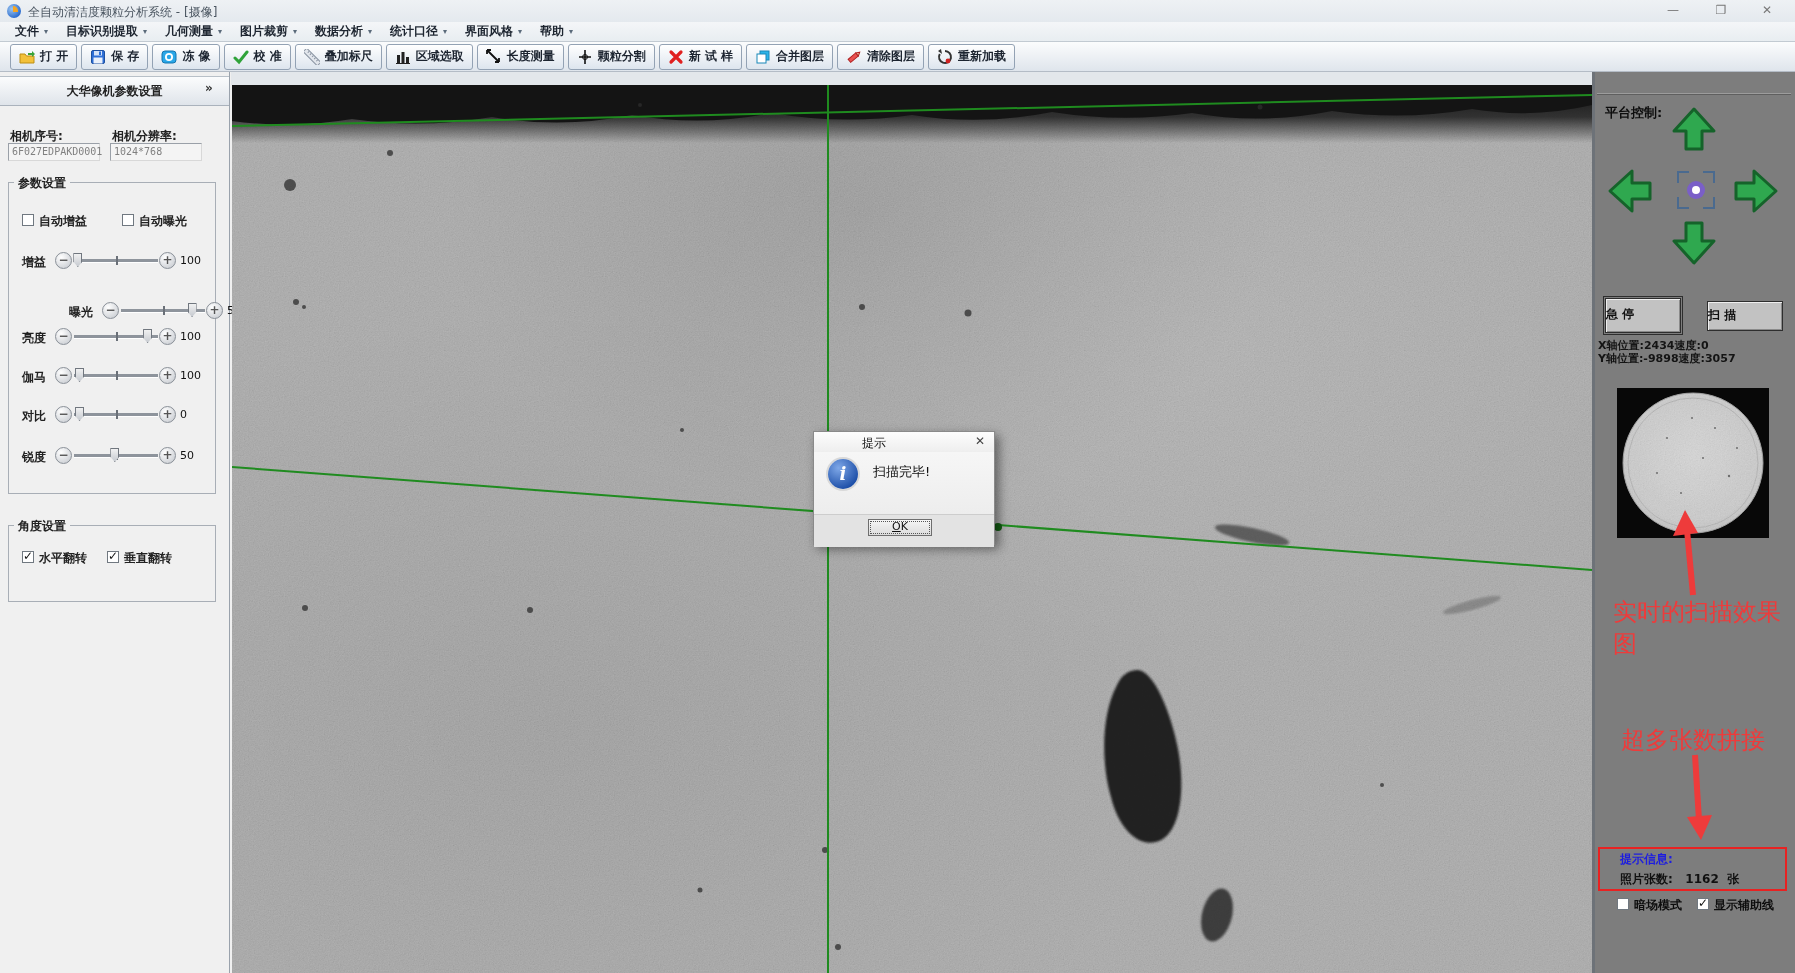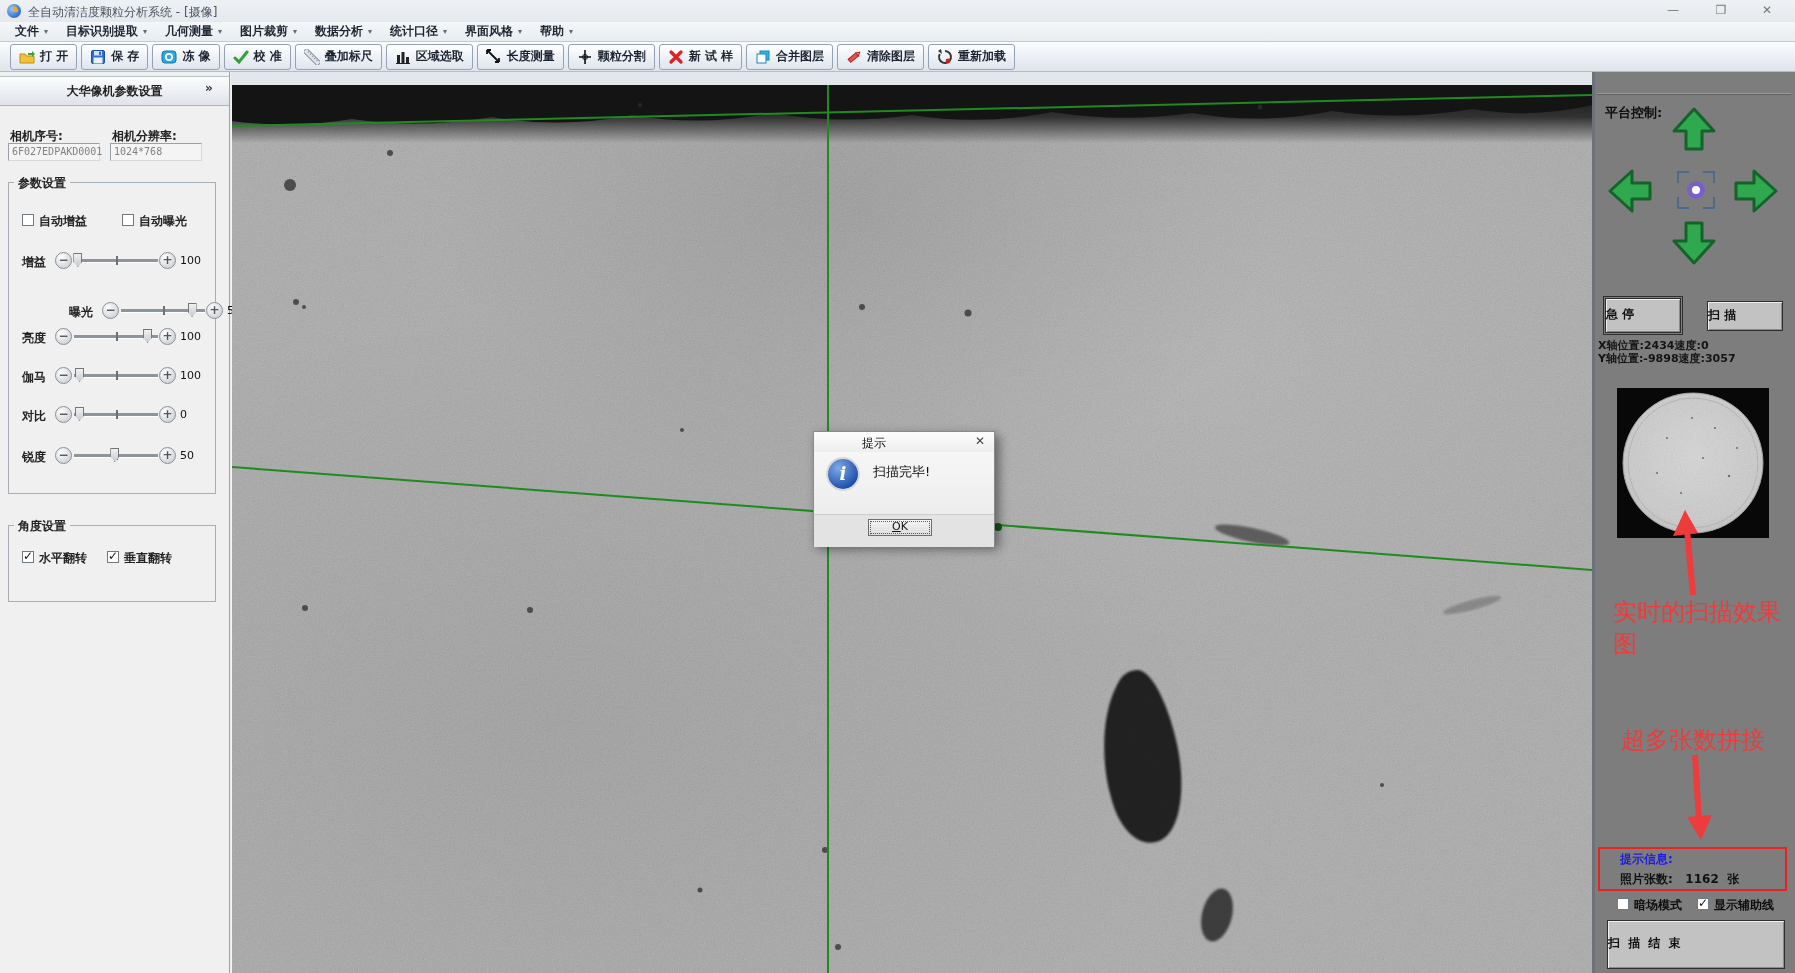--- a/index.html
+++ b/index.html
@@ -448,21 +448,20 @@
       </div>
     </div>
 
     <div id="rp-cb-row">
       <div class="checkbox" style="left:22px;top:0;"></div>
       <div class="cb-label" style="left:39px;top:-1px;color:#0d0d0d;">暗场模式</div>
       <div class="checkbox checked" style="left:102px;top:0;"></div>
       <div class="cb-label" style="left:119px;top:-1px;color:#0d0d0d;">显示辅助线</div>
     </div>
 
-    <div class="rbtn3d" id="btn-scan-end">扫 描 结 束</div>
   </div>
 
   <div id="dialog">
     <div id="dlg-titlebar">
       <div id="dlg-title">提示</div>
       <div id="dlg-close">✕</div>
     </div>
     <div id="dlg-body">
       <div id="dlg-icon">i</div>
       <div id="dlg-msg">扫描完毕!</div>

